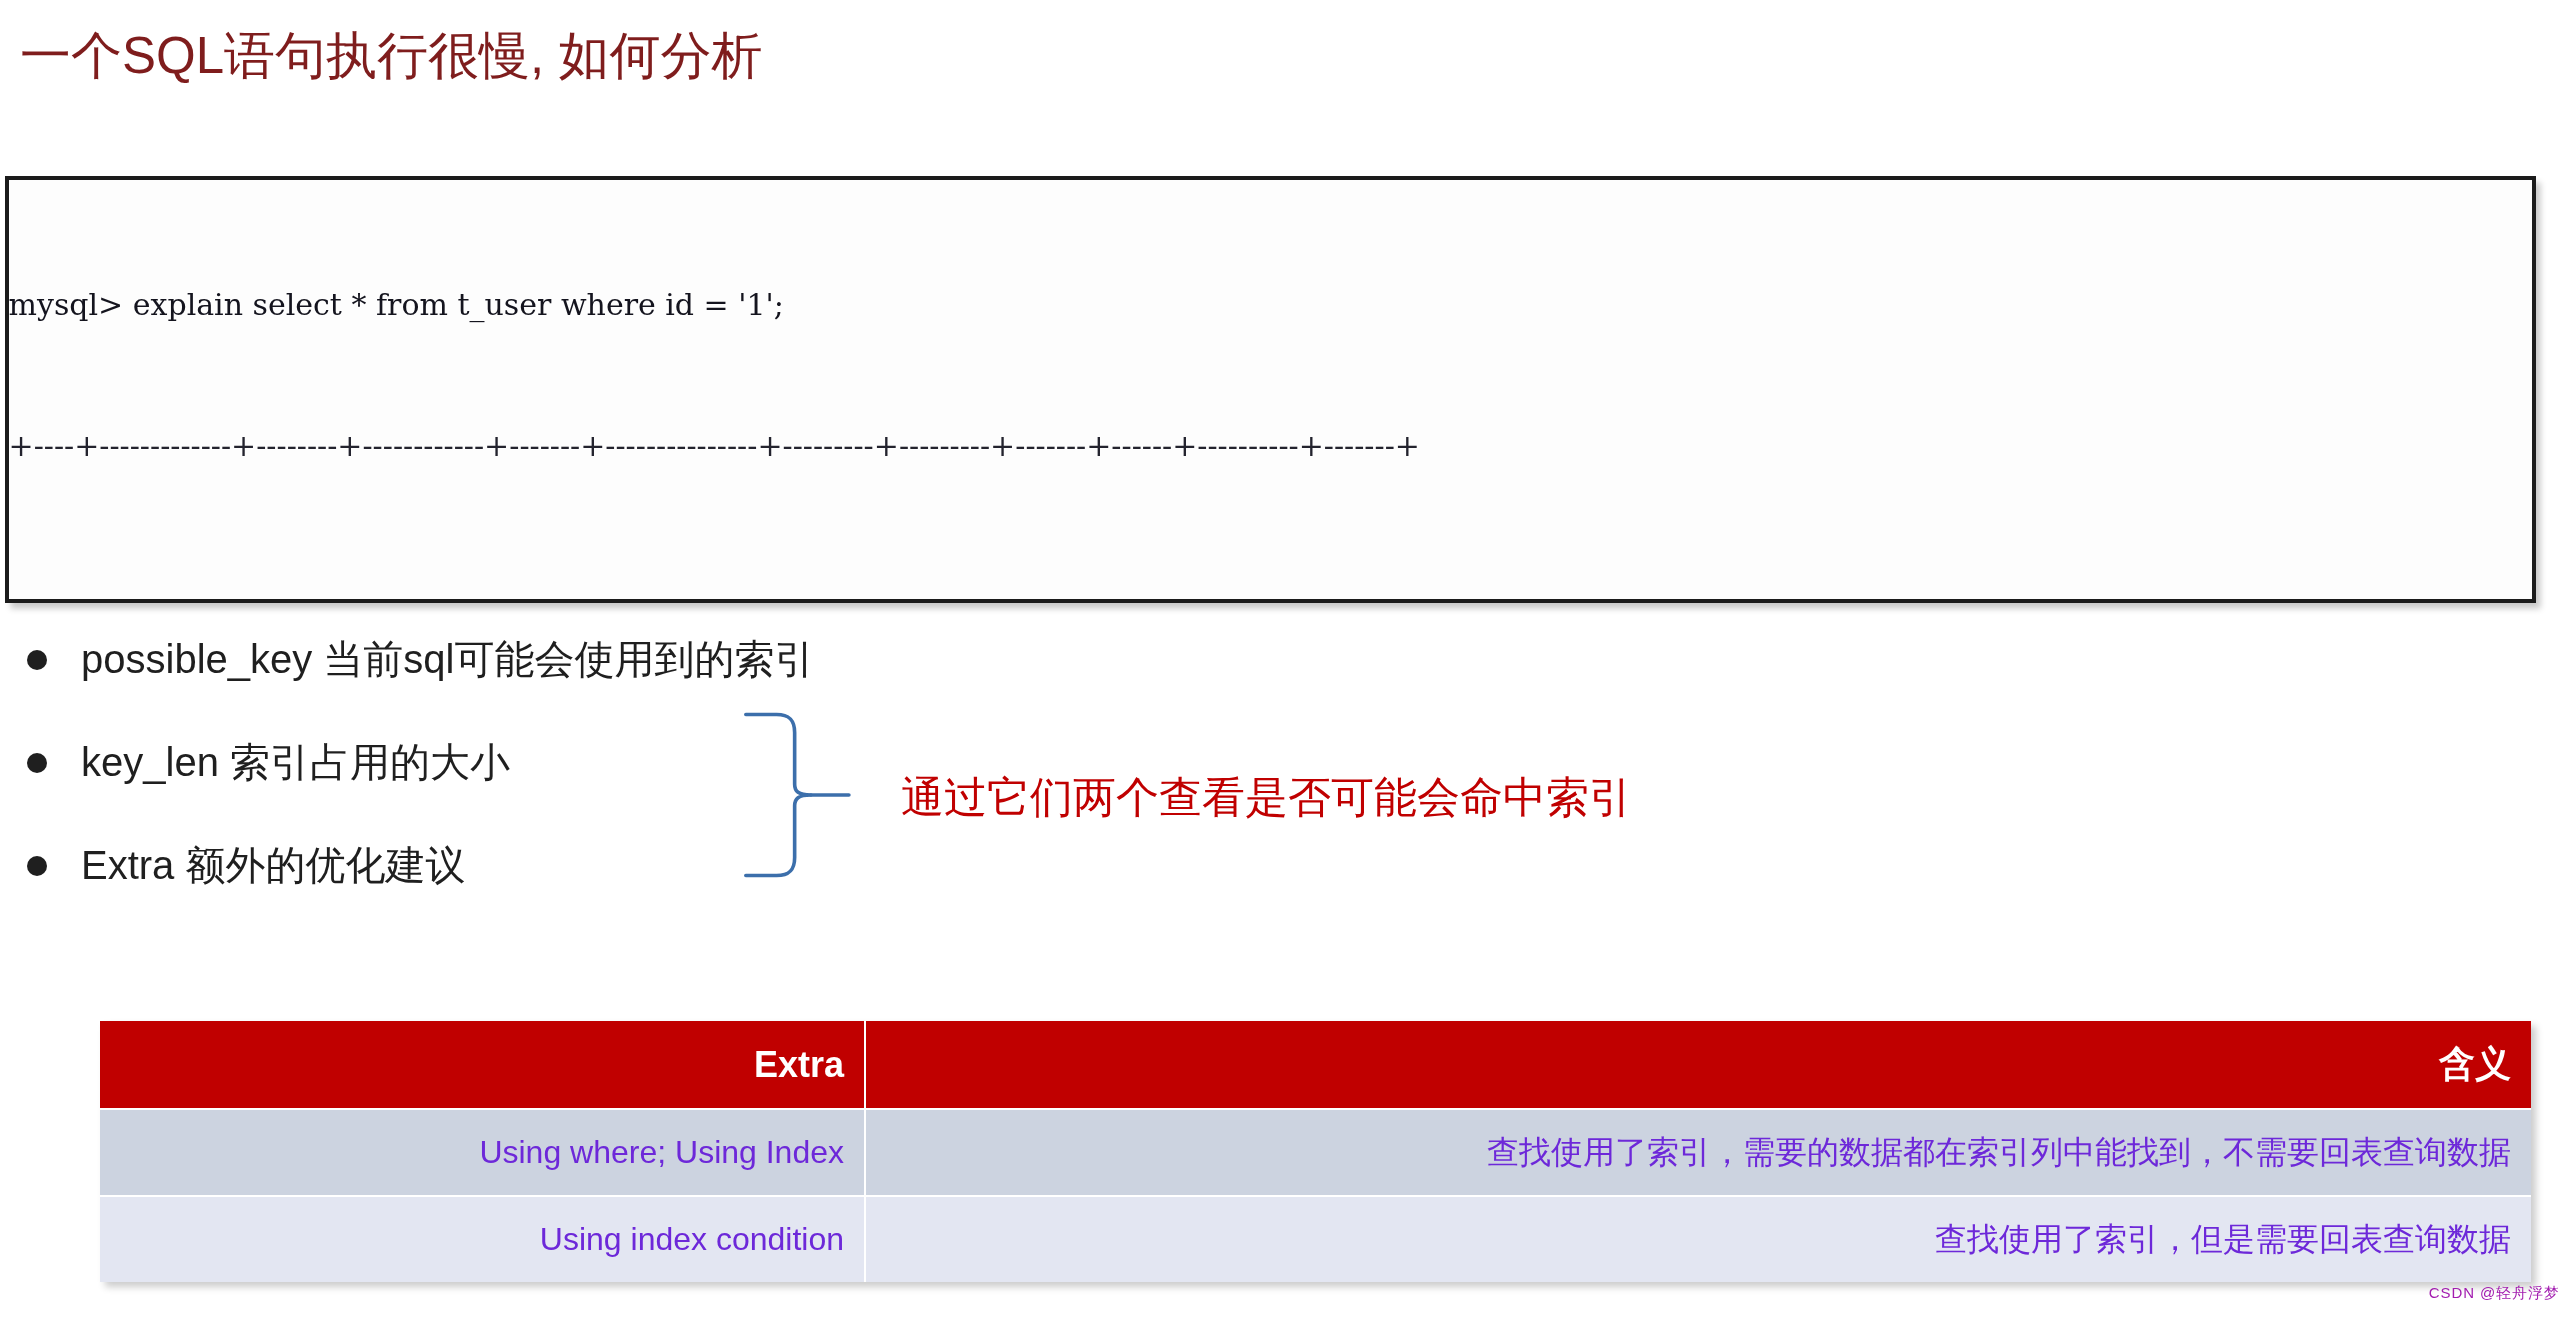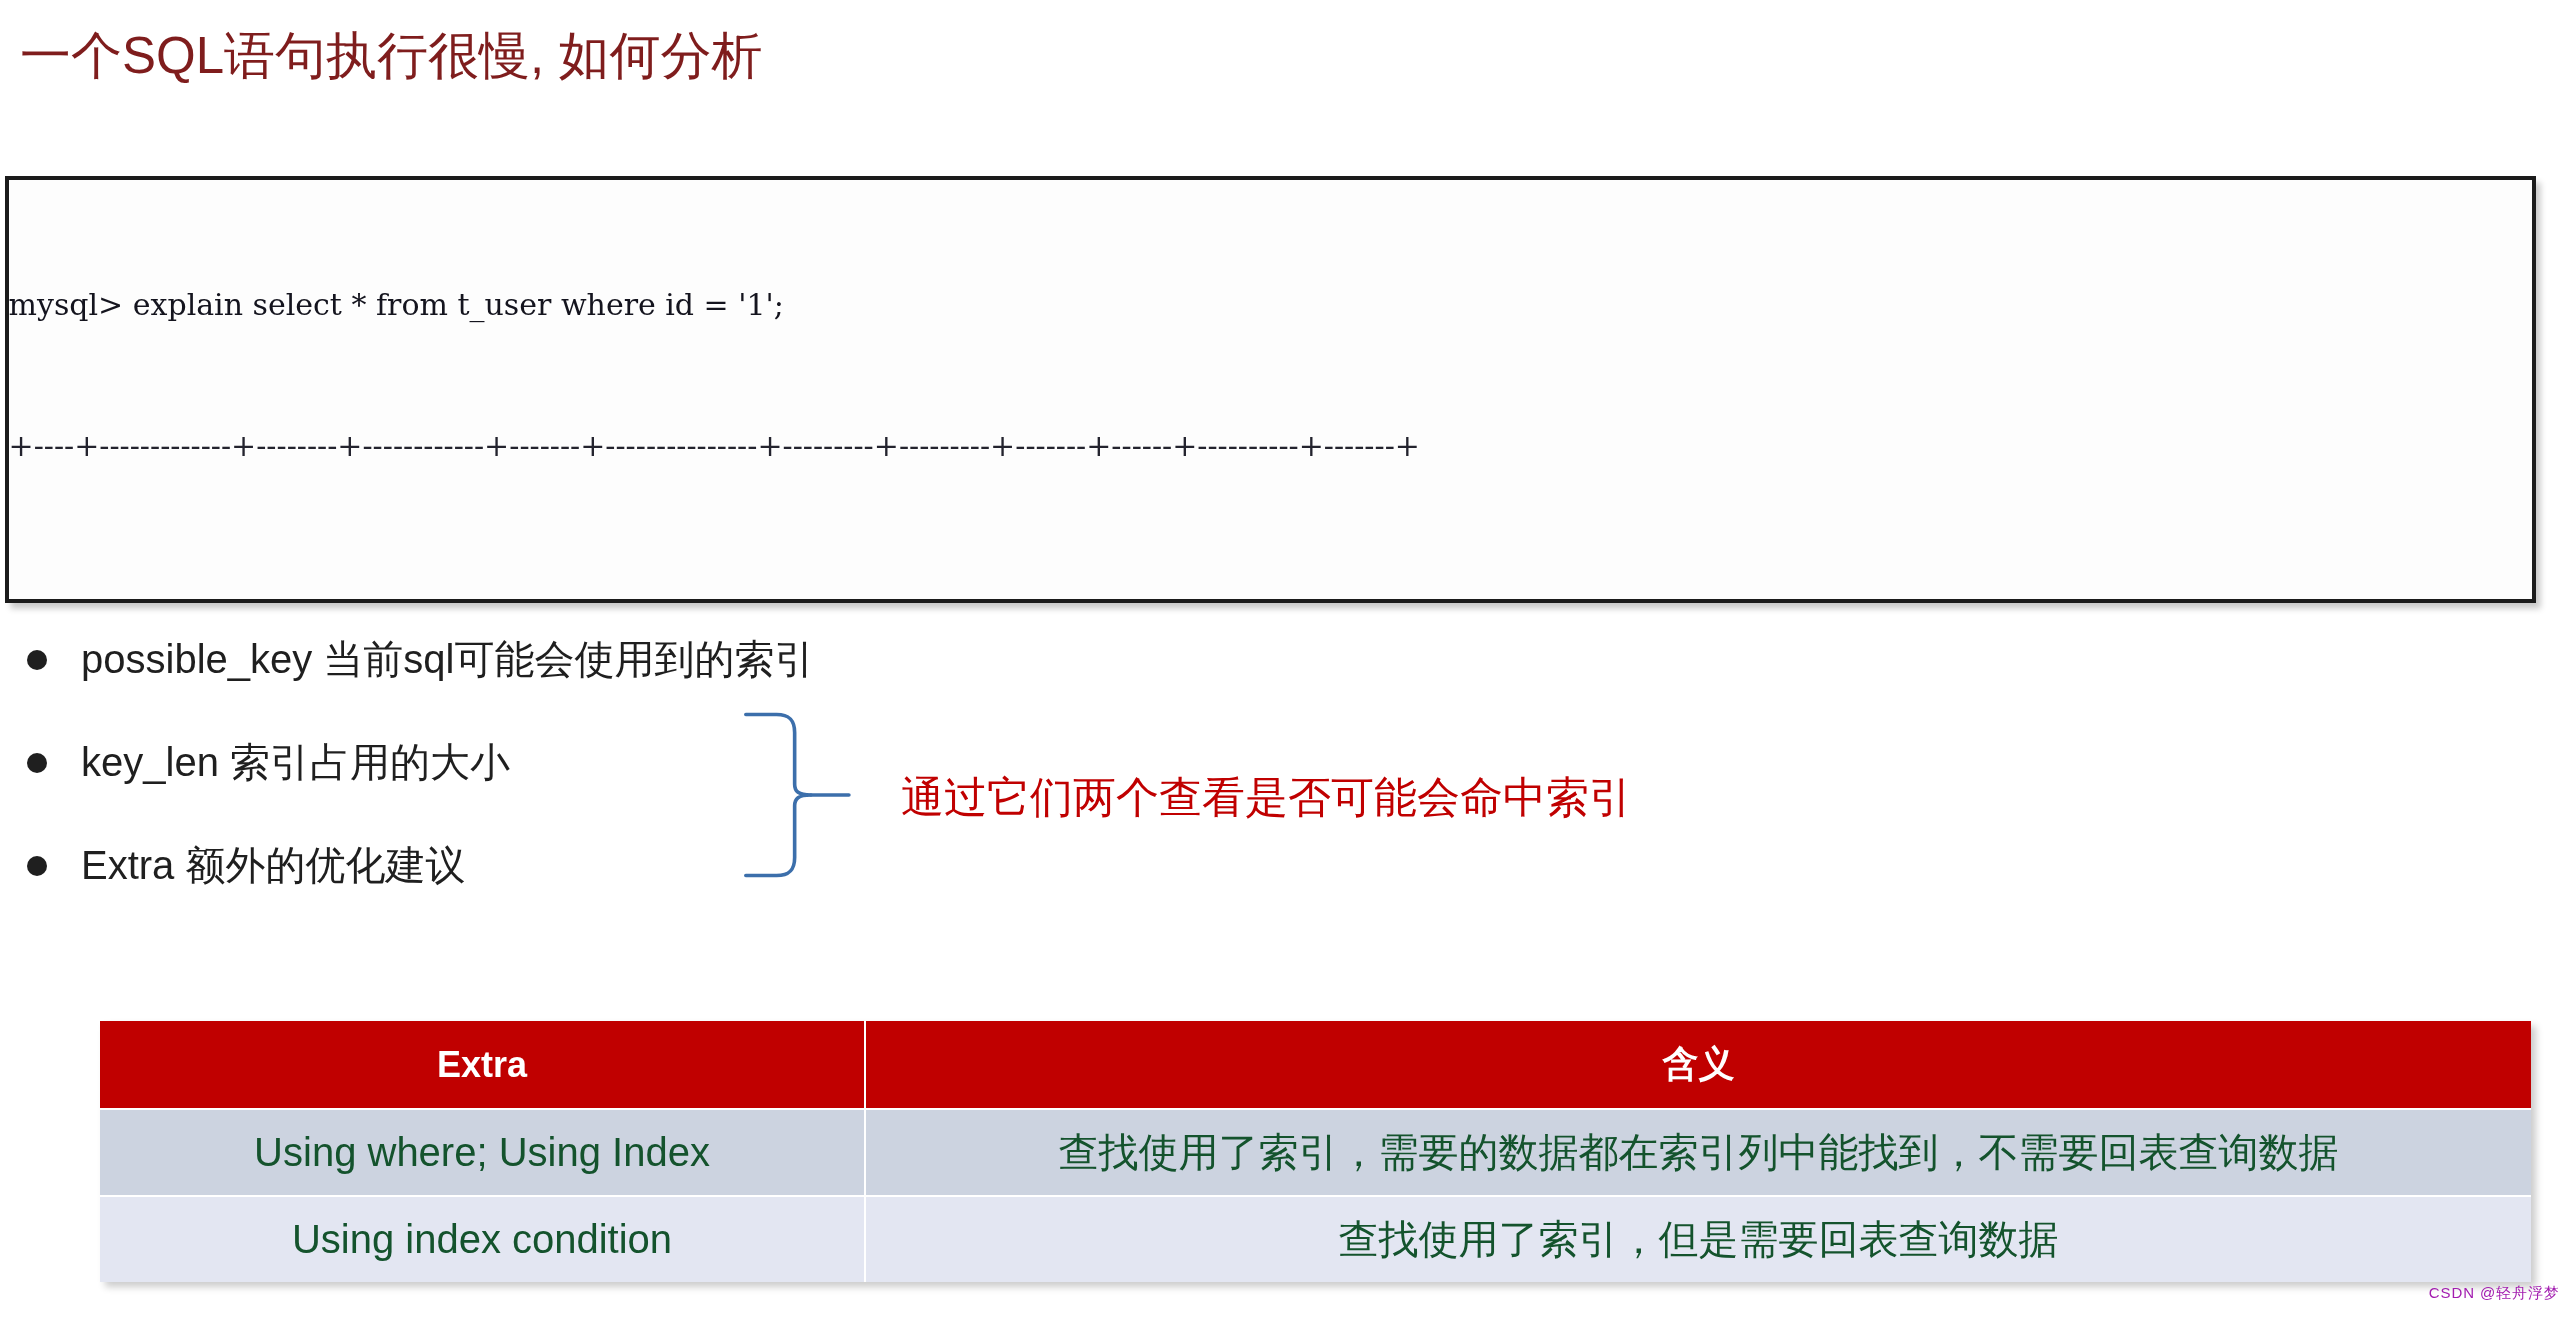--- a/index.html
+++ b/index.html
@@ -114,39 +114,39 @@
     left: 100px;
     top: 1021px;
     width: 2431px;
     border-collapse: separate;
     border-spacing: 0;
     box-shadow: 4.5px 5.4px 7.2px rgba(0,0,0,0.20);
     table-layout: fixed;
   }
   #extra-table th, #extra-table td {
     padding: 0 20px;
-    text-align: center;
+    text-align: right;
     vertical-align: middle;
     font-weight: 400;
   }
   #extra-table thead th {
     background: #c00000;
     color: #ffffff;
     height: 87px;
     font-size: 36px;
     font-weight: bold;
     border-right: 2.7px solid #ffffff;
   }
   #extra-table thead th:last-child { border-right: none; }
   #extra-table tbody tr.row-a td { background: #ccd3e0; }
   #extra-table tbody tr.row-b td { background: #e3e6f2; }
   #extra-table tbody td {
     height: 85px;
-    font-size: 40px;
-    color: #14532d;
+    font-size: 32px;
+    color: #6d28d9;
     border-right: 2.7px solid #ffffff;
     border-top: 2.7px solid #ffffff;
   }
   #extra-table tbody td:last-child { border-right: none; }
   .col-extra { width: 724px; }
 
   
   #watermark {
     position: absolute;
     right: 16.3px;

